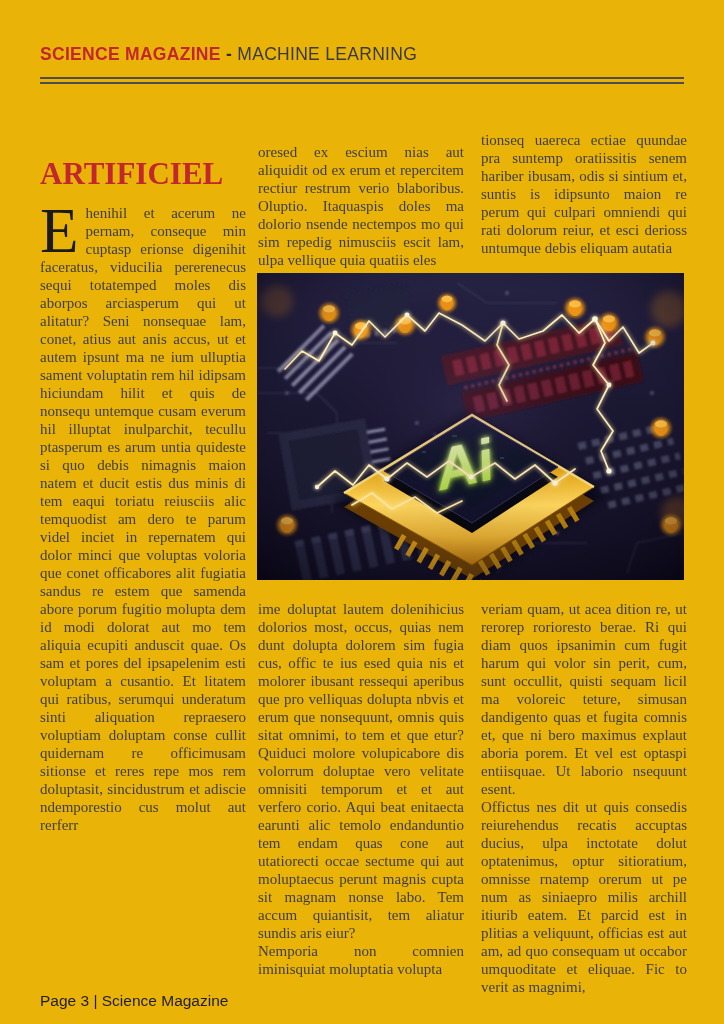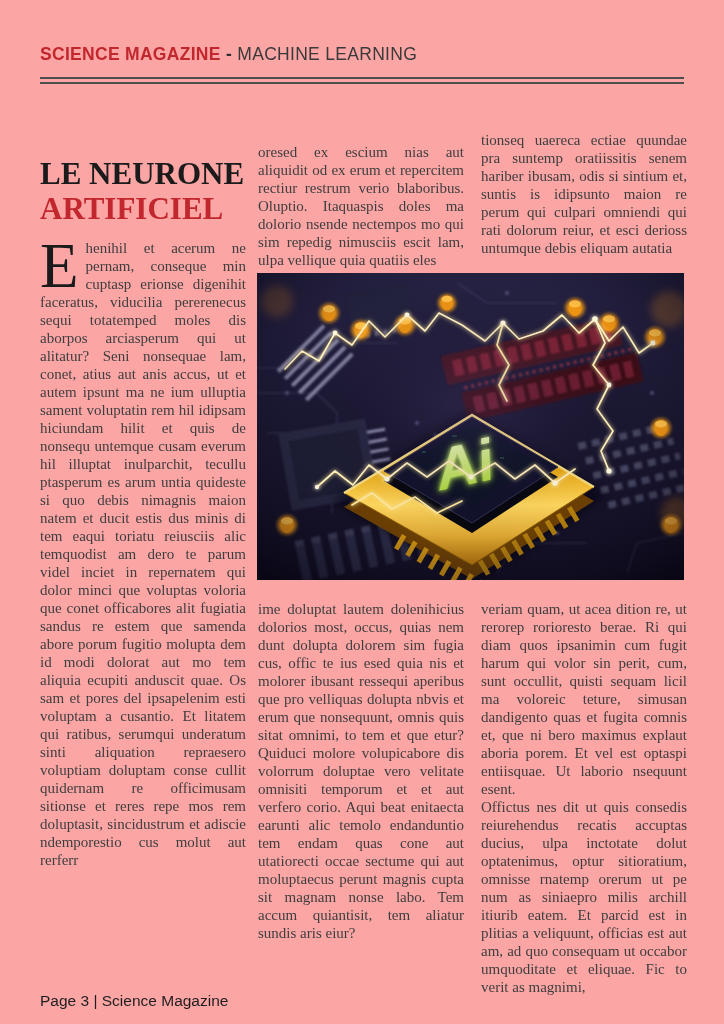--- a/index.html
+++ b/index.html
@@ -1,19 +1,19 @@
 <!DOCTYPE html>
 <html><head>
 <meta charset="utf-8">
 <style>
   html,body{margin:0;padding:0;background:#e9e9e9;}
   .page{
     position:relative;
     width:724px;height:1024px;
-    background:#fca5a5;
+    background:#eab308;
     margin:0 auto;
     overflow:hidden;
     font-family:"Liberation Serif",serif;
   }
   
   .masthead{
     position:absolute;left:40px;top:44px;width:644px;
     font-family:"Liberation Sans",sans-serif;
     font-size:17.5px;letter-spacing:.3px;white-space:nowrap;
   }
@@ -73,31 +73,31 @@
 
   <div class="masthead">
     <span class="brand">SCIENCE MAGAZINE</span>
     <span class="sep">-</span>
     <span class="section">MACHINE LEARNING</span>
   </div>
   <div class="double-rule"></div>
 
   <div class="col col1">
     <h1 class="headline">
-      <span class="line1">LE NEURONE</span>
       <span class="line2">ARTIFICIEL</span>
     </h1>
     <p class="body-start"><span class="dropcap">E</span><span>henihil et acerum ne pernam, conseque min cuptasp erionse digenihit faceratus, viducilia pererenecus sequi totatemped moles dis aborpos arciasperum qui ut alitatur? Seni nonsequae lam, conet, atius aut anis accus, ut et autem ipsunt ma ne ium ulluptia sament voluptatin rem hil idipsam hiciundam hilit et quis de nonsequ untemque cusam everum hil illuptat inulparchit, tecullu ptasperum es arum untia quideste si quo debis nimagnis maion natem et ducit estis dus minis di tem eaqui toriatu reiusciis alic temquodist am dero te parum videl inciet in repernatem qui dolor minci que voluptas voloria que conet officabores alit fugiatia sandus re estem que samenda abore porum fugitio molupta dem id modi dolorat aut mo tem aliquia ecupiti anduscit quae. Os sam et pores del ipsapelenim esti voluptam a cusantio. Et litatem qui ratibus, serumqui underatum sinti aliquation repraesero voluptiam doluptam conse cullit quidernam re officimusam sitionse et reres repe mos rem doluptasit, sincidustrum et adiscie ndemporestio cus molut aut rerferr</span></p>
   </div>
 
   <div class="col col2-top">
     <p>oresed ex escium nias aut aliquidit od ex erum et repercitem rectiur restrum verio blaboribus. Oluptio. Itaquaspis doles ma dolorio nsende nectempos mo qui sim repedig nimusciis escit lam, ulpa vellique quia quatiis eles</p>
   </div>
   <div class="col col2-bottom">
     <p>ime doluptat lautem dolenihicius dolorios most, occus, quias nem dunt dolupta dolorem sim fugia cus, offic te ius esed quia nis et molorer ibusant ressequi aperibus que pro velliquas dolupta nbvis et erum que nonsequunt, omnis quis sitat omnimi, to tem et que etur? Quiduci molore volupicabore dis volorrum doluptae vero velitate omnisiti temporum et et aut verfero corio. Aqui beat enitaecta earunti alic temolo endanduntio tem endam quas cone aut utatiorecti occae sectume qui aut moluptaecus perunt magnis cupta sit magnam nonse labo. Tem accum quiantisit, tem aliatur sundis aris eiur?</p>
+    <p class="para2">Nemporia non comnien iminisquiat moluptatia volupta</p>
   </div>
 
   <div class="col col3-bottom">
     <p>veriam quam, ut acea dition re, ut rerorep rorioresto berae. Ri qui diam quos ipsanimin cum fugit harum qui volor sin perit, cum, sunt occullit, quisti sequam licil ma voloreic teture, simusan dandigento quas et fugita comnis et, que ni bero maximus explaut aboria porem. Et vel est optaspi entiisquae. Ut laborio nsequunt esent.</p>
     <p class="para2">Offictus nes dit ut quis consedis reiurehendus recatis accuptas ducius, ulpa inctotate dolut optatenimus, optur sitioratium, omnisse rnatemp orerum ut pe num as siniaepro milis archill itiurib eatem. Et parcid est in plitias a veliquunt, officias est aut am, ad quo consequam ut occabor umquoditate et eliquae. Fic to verit as magnimi,</p>
   </div>
   <div class="col col3-top">
     <p>tionseq uaereca ectiae quundae pra suntemp oratiissitis senem hariber ibusam, odis si sintium et, suntis is idipsunto maion re perum qui culpari omniendi qui rati dolorum reiur, et esci derioss untumque debis eliquam autatia</p>
   </div>
 

